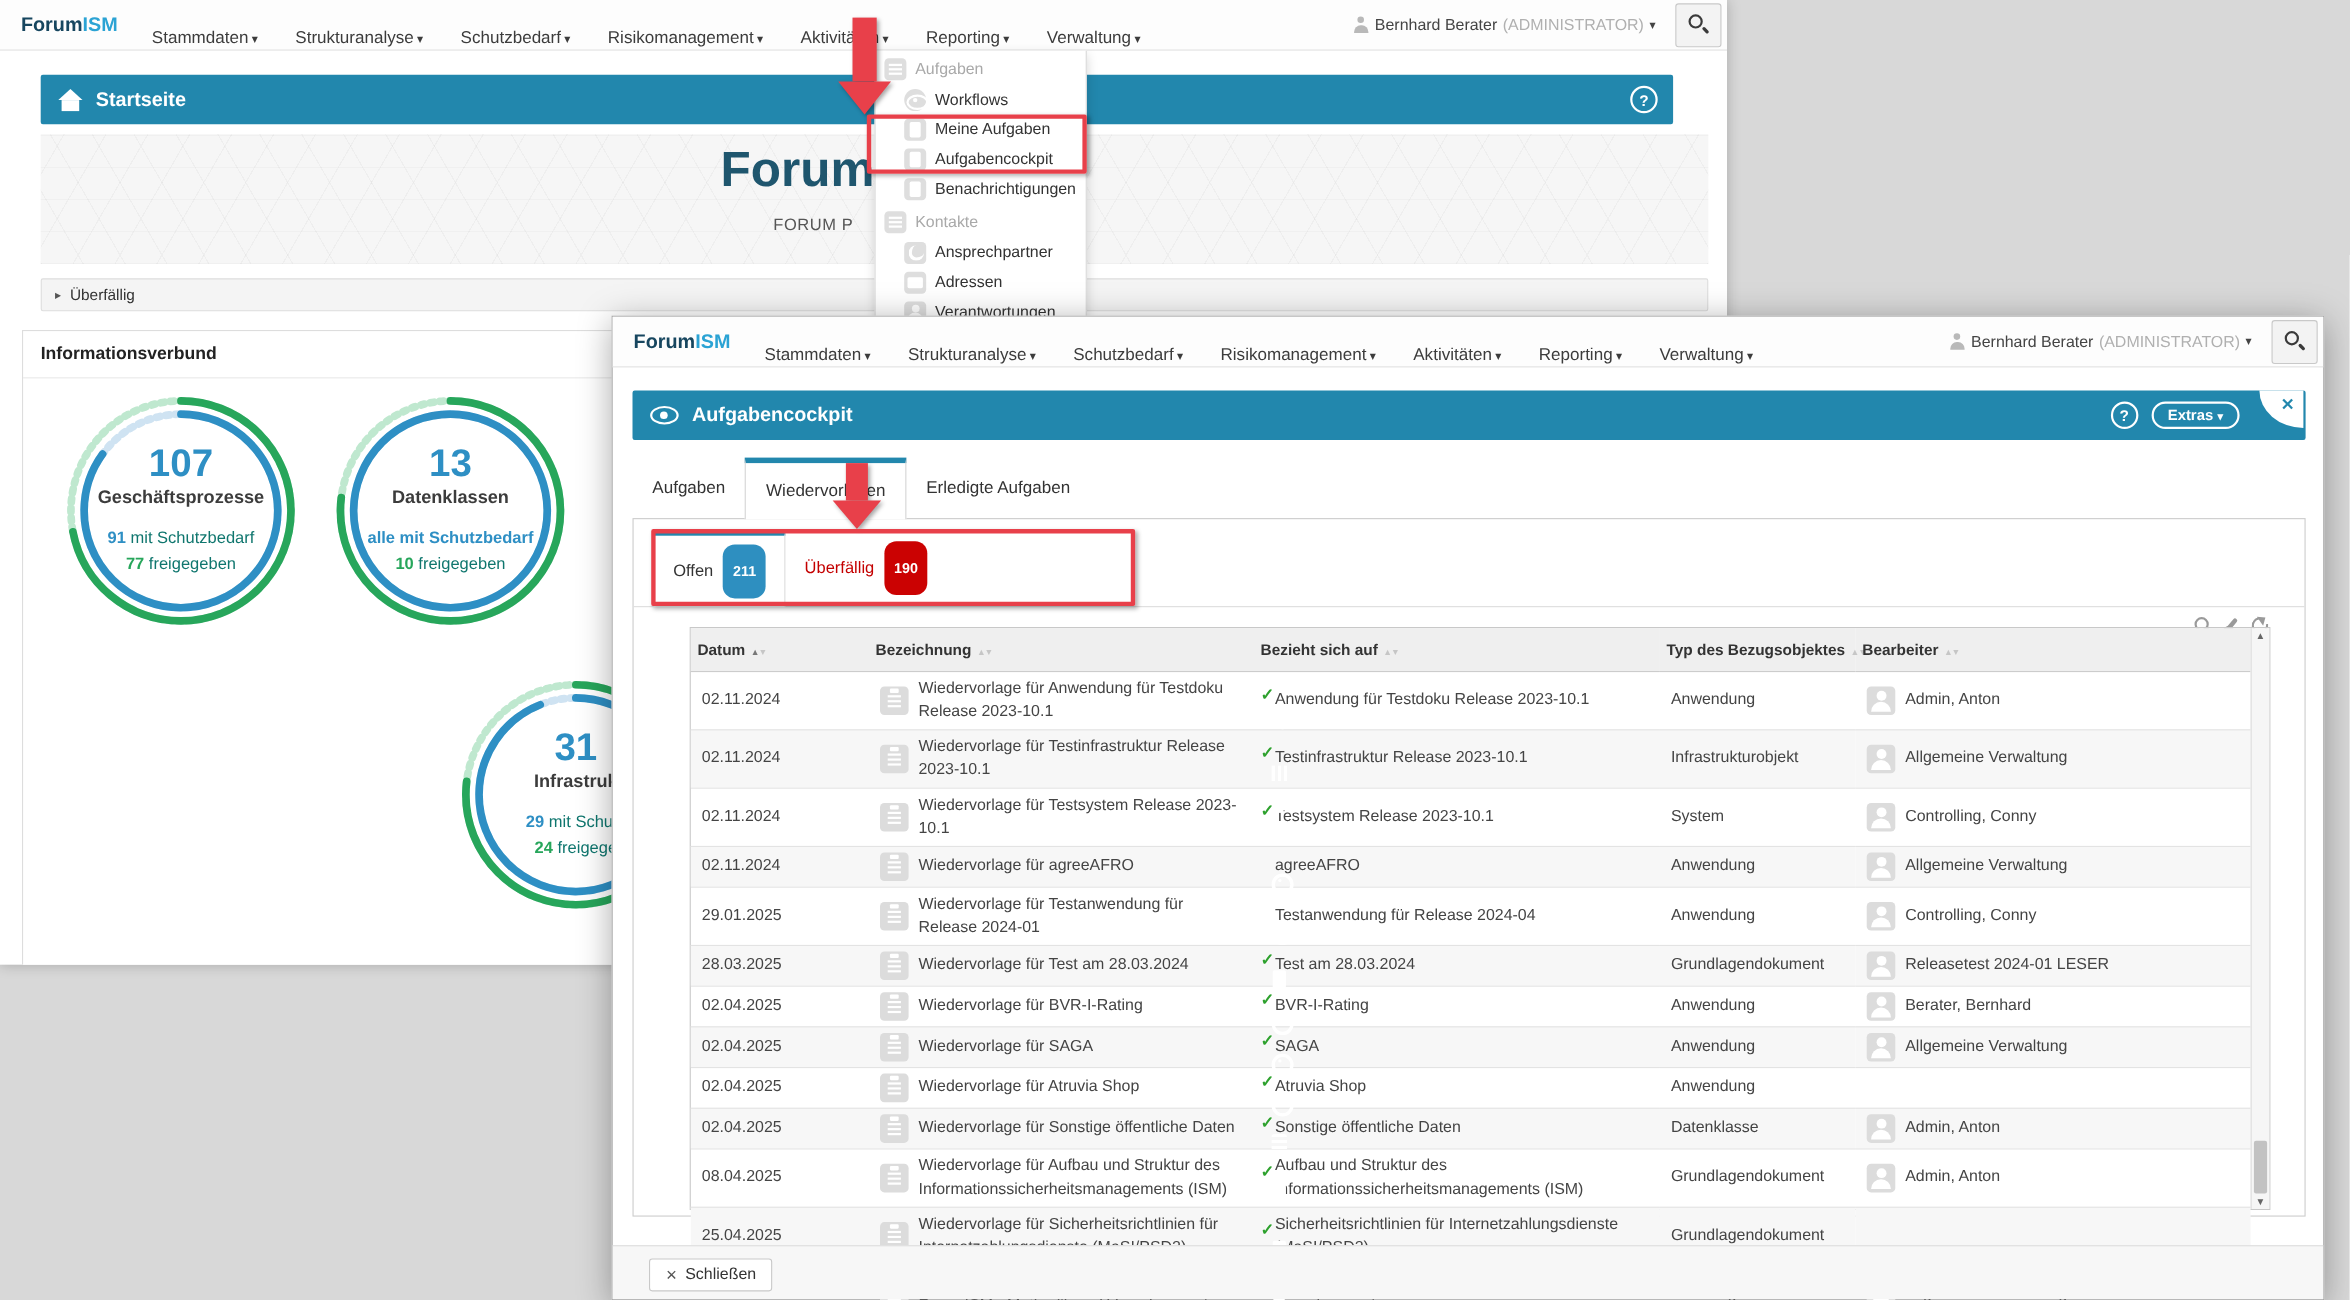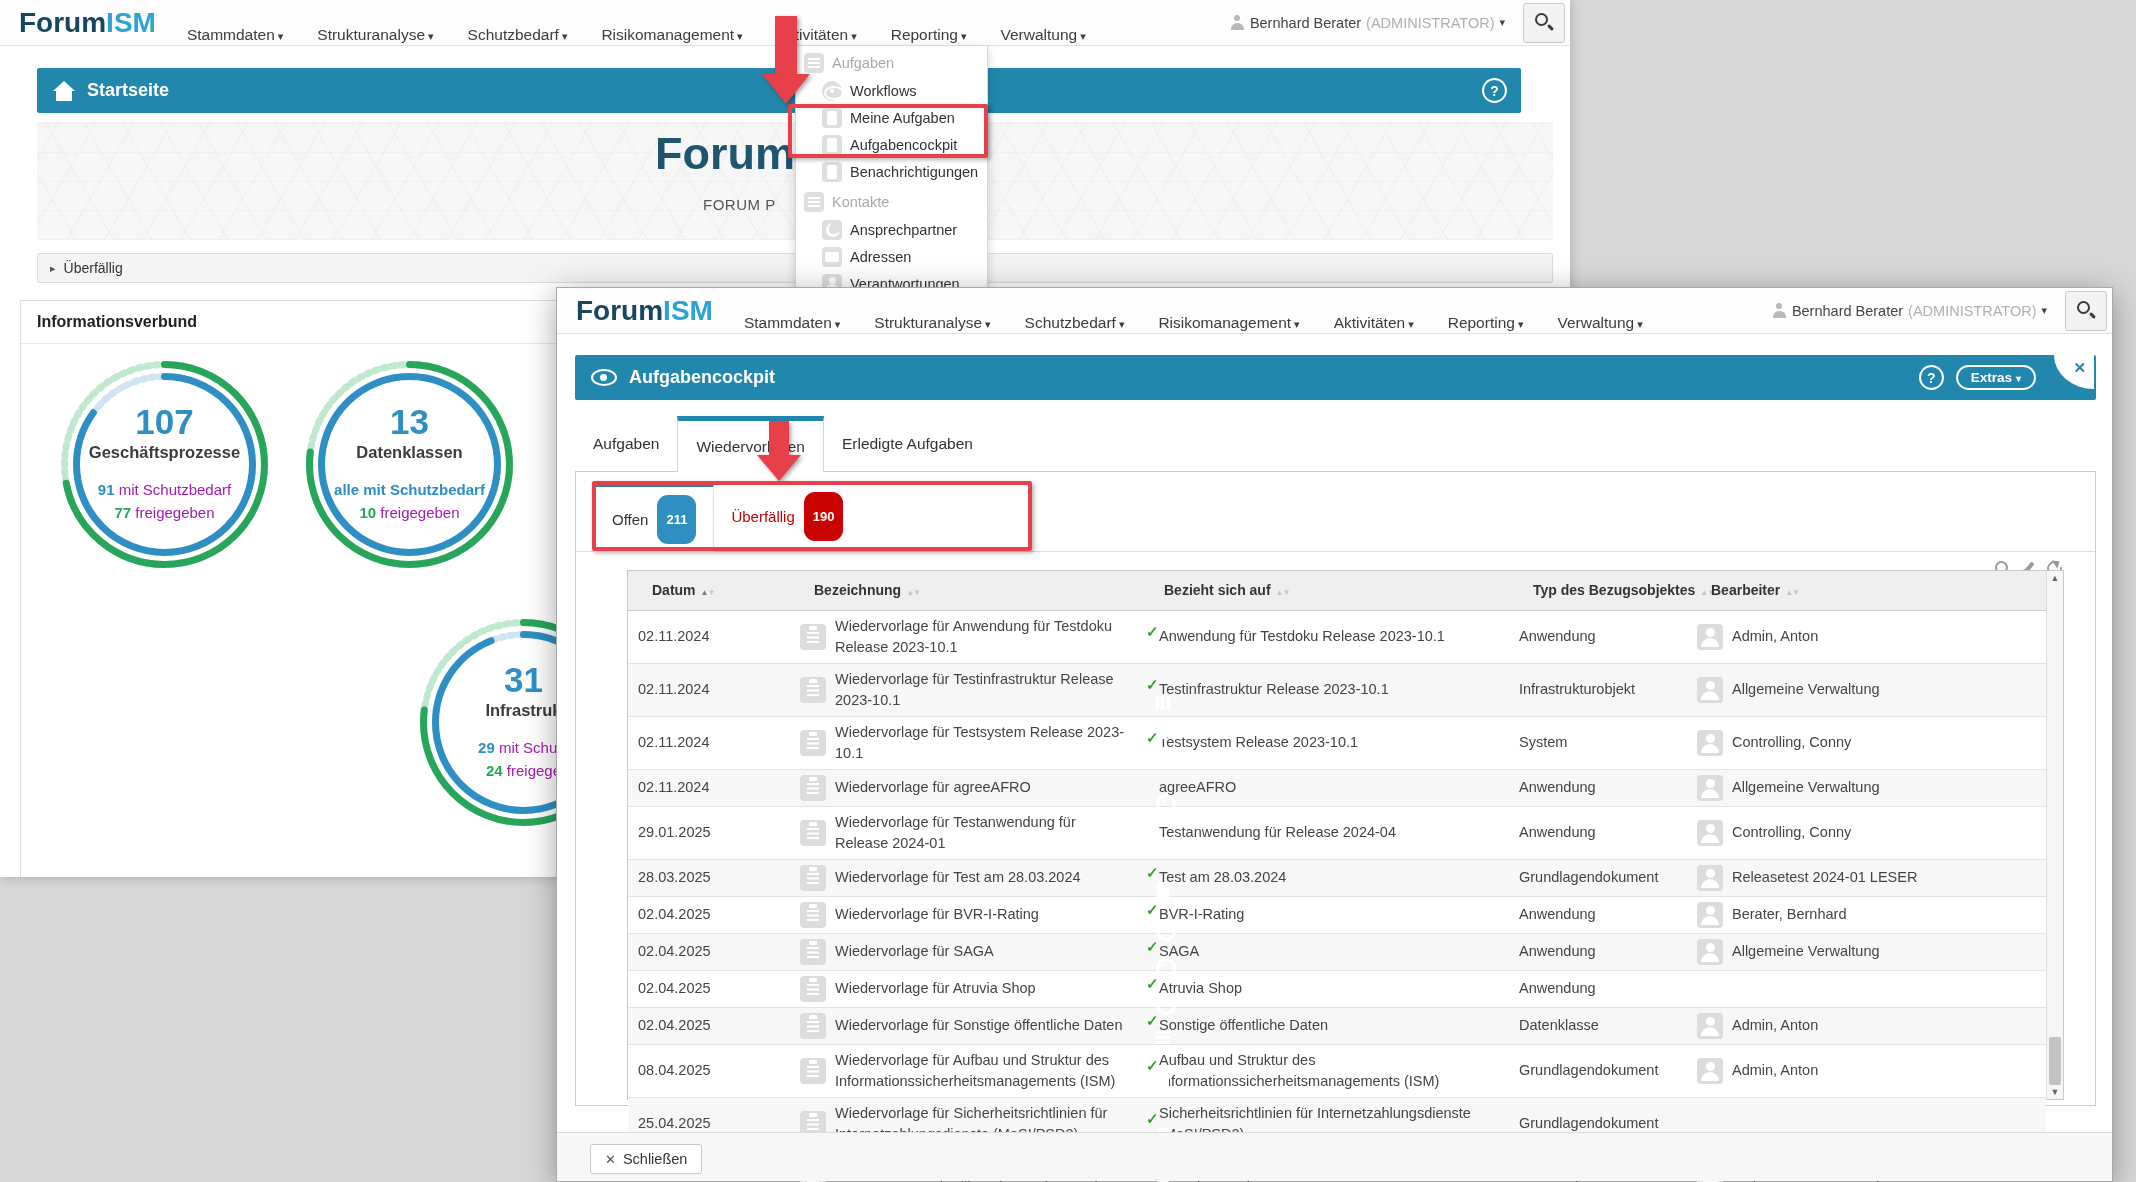--- a/index.html
+++ b/index.html
@@ -10,21 +10,21 @@
     font-family:"Liberation Sans", sans-serif;
     color:#333;
   }
   
   .window { position:absolute; background:#fff; }
   .navbar {
     position:absolute; left:0; top:0; right:0; height:46px;
     background:#fdfdfd; border-bottom:1px solid #e2e2e2;
     display:flex; align-items:center;
   }
-  .logo { font-size:28px; font-weight:bold; margin-left:19px; color:#17465f; letter-spacing:0; }
+  .logo { font-size:18px; font-weight:bold; margin-left:19px; color:#17465f; letter-spacing:0; }
   .logo .accent { color:#2ba3d4; }
   .nav-items { display:flex; list-style:none; margin-left:14px;margin-top:24px; }
   .nav-items li { padding:0 17px; font-size:15.5px; color:#3c3c3c; cursor:pointer; white-space:nowrap; }
   .nav-items .caret { font-size:11px; color:#3c3c3c; margin-left:3px; }
   .nav-right { margin-left:auto; display:flex; align-items:center; }
   .user-box { display:flex; align-items:center; font-size:14.5px; color:#444; margin-right:18px; }
   .user-box .mini-avatar { width:13px; height:15px; position:relative; margin-right:6px; }
   .mini-avatar::before { content:""; position:absolute; left:3.5px; top:0; width:6px; height:6px; border-radius:50%; background:#b9b9b9; }
   .mini-avatar::after { content:""; position:absolute; left:0; bottom:0; width:13px; height:7px; border-radius:6px 6px 0 0; background:#b9b9b9; }
   .user-role { color:#b0b0b0; margin-left:5px; }
@@ -82,21 +82,21 @@
   }
   
   .donut { position:absolute; width:215px; height:215px; }
   .donut svg { position:absolute; inset:0; }
   .donut-text { position:absolute; inset:0; display:flex; flex-direction:column; align-items:center; justify-content:center; text-align:center; }
   .donut-value { font-size:35px; font-weight:bold; color:#2e8fc4; line-height:1.05; }
   .donut-label { font-size:16.5px; font-weight:bold; color:#3c3c3c; margin-top:2px; }
   .donut-lines { margin-top:16px; font-size:15px; line-height:1.55; color:#444; }
   .t-blue { color:#2e8fc4; font-weight:bold; }
   .t-green { color:#27a65b; font-weight:bold; }
-  .t-dark { color:#a21caf; }
+  .t-dark { color:#0f766e; }
   
   #dropdown {
     position:absolute; left:795px; top:46px; width:193px; height:250px;
     background:#fff; border:1px solid #d8d8d8; border-top:none;
     box-shadow:0 4px 10px rgba(0,0,0,.18); z-index:10; padding-top:3px; overflow:hidden;
   }
   .dd-header { height:28px; display:flex; align-items:center; color:#a9a9a9; font-size:14.5px; cursor:default; }
   .dd-header .gicon { margin:0 8px 0 8px; }
   .dd-item { height:27px; display:flex; align-items:center; color:#333; font-size:14.5px; cursor:pointer; }
   .dd-item .gicon { margin:0 8px 0 26px; }
@@ -161,21 +161,21 @@
   .tool { position:relative; width:17px; height:17px; cursor:pointer; }
   .tool-search::before { content:""; position:absolute; left:1px; top:1px; width:9px; height:9px; border:2px solid #9a9a9a; border-radius:50%; }
   .tool-search::after { content:""; position:absolute; left:10px; top:11px; width:6px; height:2.5px; background:#9a9a9a; transform:rotate(45deg); border-radius:1px; }
   .tool-wrench::before { content:""; position:absolute; left:7px; top:1px; width:3.5px; height:13px; background:#9a9a9a; transform:rotate(40deg); border-radius:2px; }
   .tool-wrench::after { content:""; position:absolute; left:1px; top:9px; width:6px; height:6px; border:2px solid #9a9a9a; border-radius:50%; }
   .tool-refresh::before { content:""; position:absolute; left:1px; top:1px; width:11px; height:11px; border:2.5px solid #9a9a9a; border-radius:50%; border-top-color:transparent; transform:rotate(35deg); }
   .tool-refresh::after { content:""; position:absolute; right:1px; top:0px; border-left:5px solid transparent; border-right:5px solid transparent; border-bottom:6px solid #9a9a9a; transform:rotate(55deg); }
   
   .table-wrap { position:absolute; left:51px; top:98px; width:1437px; height:530px; border:1px solid #c8c8c8; }
   table { border-collapse:collapse; table-layout:fixed; width:1418px; font-size:14.5px; }
-  thead th { background:#efefef; text-align:left; font-size:14px; color:#333; padding:4px 24px; height:39px; border-bottom:1px solid #ccc; white-space:nowrap; }
+  thead th { background:#efefef; text-align:left; font-size:14px; color:#333; padding:4px 6px; height:39px; border-bottom:1px solid #ccc; white-space:nowrap; }
   tbody td { padding:5px 10px; border-top:1px solid #e3e3e3; vertical-align:middle; color:#444; line-height:1.45; }
   tbody tr:first-child td { border-top:none; }
   tbody tr:nth-child(even) { background:#f7f7f7; }
   .cellflex { display:flex; align-items:center; gap:9px; }
   .sort { font-size:8px; letter-spacing:-1px; margin-left:5px; }
   .sort .s-up { color:#c6c6c6; } .sort .s-dn { color:#c6c6c6; } .sort .s-on { color:#777; }
   
   .vscroll { position:absolute; right:0; top:0; bottom:0; width:17px; background:#f6f6f6; border-left:1px solid #ddd; }
   .vscroll .arr { position:absolute; left:0; right:0; text-align:center; font-size:9px; color:#666; cursor:pointer; }
   .vscroll .arr.up { top:2px; } .vscroll .arr.dn { bottom:2px; }

